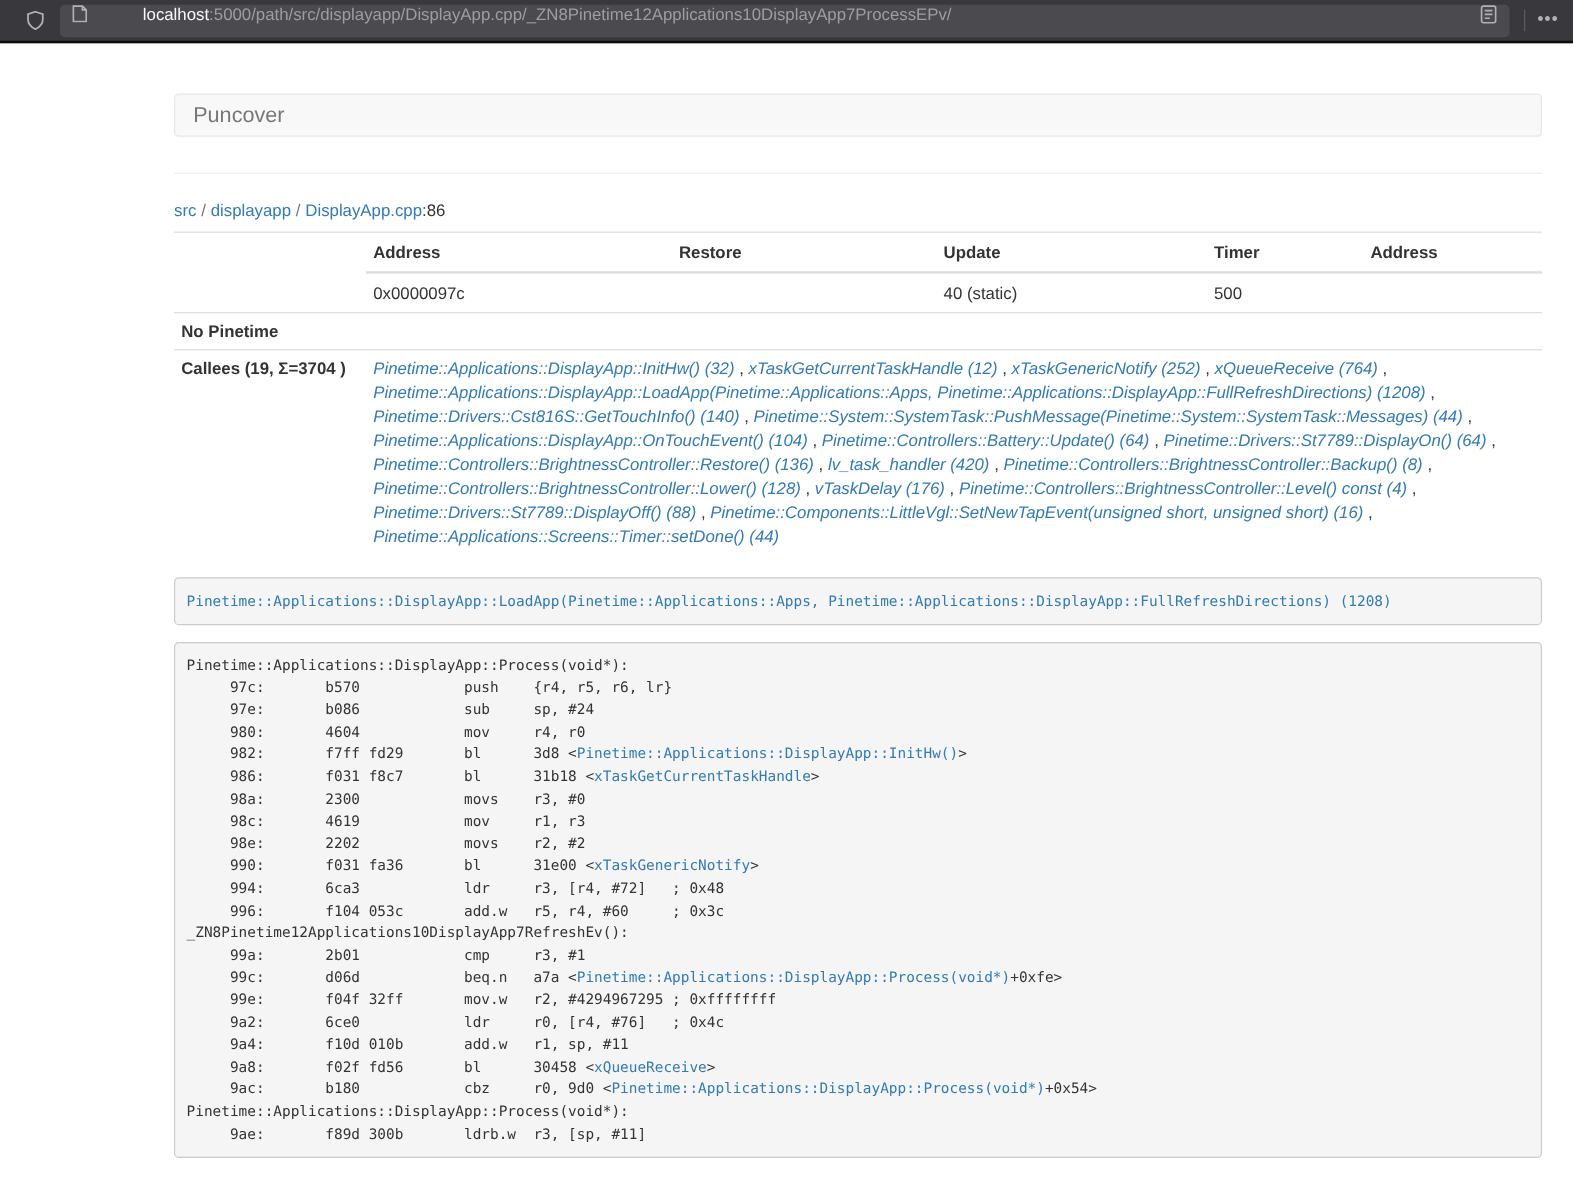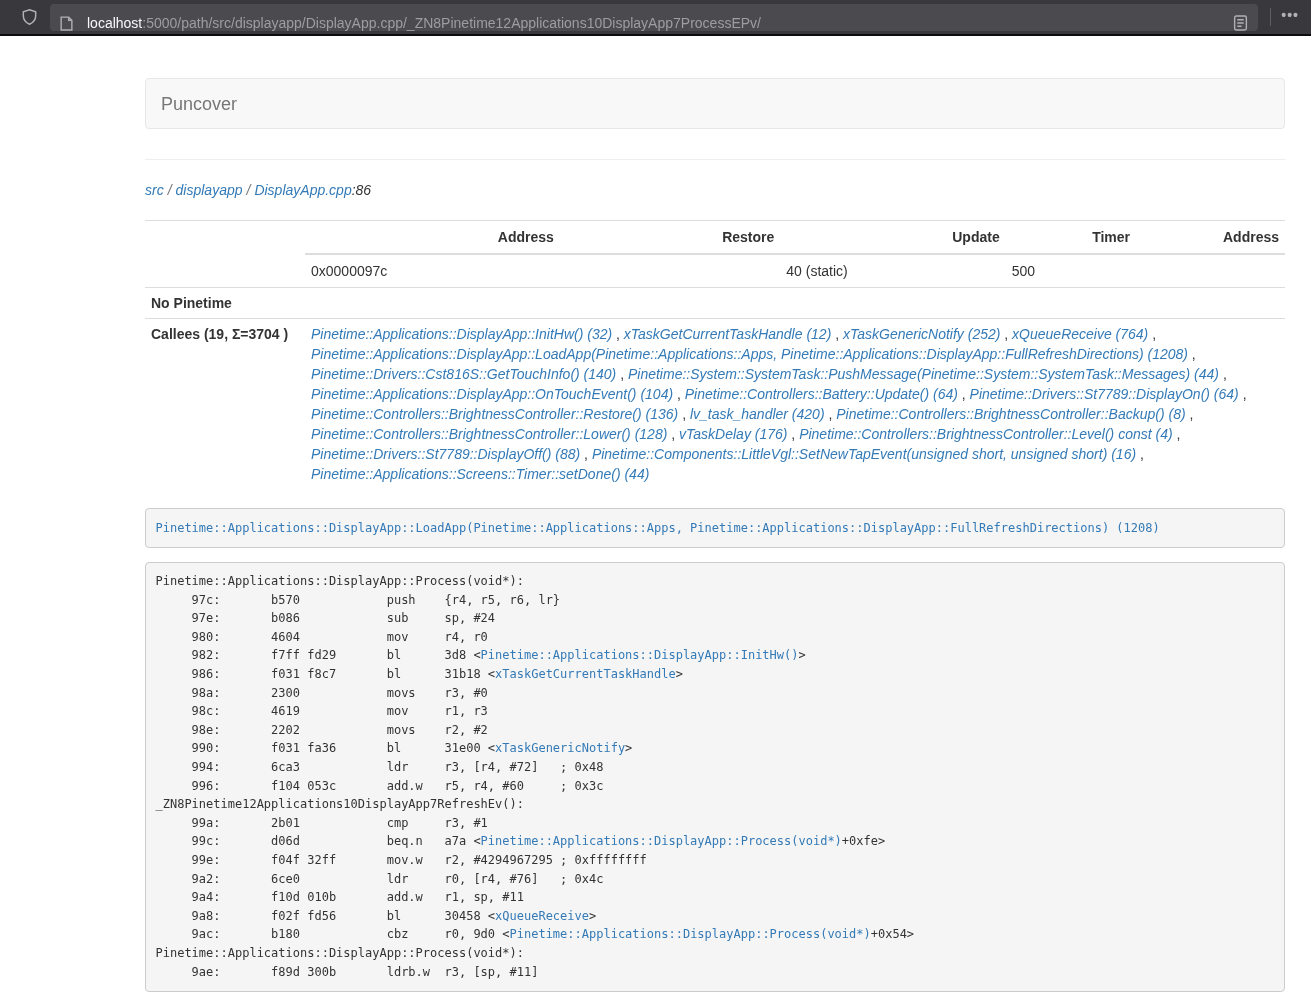--- a/index.html
+++ b/index.html
@@ -27,23 +27,24 @@
     border-radius: 3px;
     flex: 0 0 auto;
   }
   .urlbar {
     flex: 1 1 auto;
     height: 27px;
     margin-left: 6px;
     background: #4a4a4f;
     border-radius: 4px;
     display: flex;
-    align-items: flex-end;
+    align-items: flex-start;
     padding: 0 10px;
     min-width: 0;
+    gap: 32px;
   }
   .page-icon-wrap { flex: 0 0 auto; margin-right: 14px; display:flex; align-items:center; }
   .url-text {
     flex: 1 1 auto;
     font-size: 14px;
     white-space: nowrap;
     overflow: hidden;
     color: #9d9da2;
   }
   .url-host { color: #f9f9fa; }
@@ -67,42 +68,42 @@
   
   .container {
     width: 1140px;
     margin-left: 145px;
     padding-top: 42px;
   }
   .navbar {
     background: #f8f8f8;
     border: 1px solid #e7e7e7;
     border-radius: 4px;
-    height: 51px;
+    height: 36px;
     display: flex;
     align-items: center;
     padding: 0 15px;
   }
   .navbar .brand {
     font-size: 18px;
     color: #777;
     text-decoration: none;
     line-height: 20px;
   }
   hr.rule {
     border: 0;
     border-top: 1px solid #eee;
     margin: 30px 0 20px 0;
   }
   a.lnk, a.callee, a.bc-link, a.code-lnk {
     color: #337ab7;
     text-decoration: none;
     cursor: pointer;
   }
-  .breadcrumb-bar { line-height: 20px; margin-bottom: 20px; font-style: italic; }
+  .breadcrumb-bar { line-height: 20px; margin-bottom: 8px; }
   .bc-sep { color: #777; padding: 0 4px; }
   .bc-line { color: #333; }
 
   
   table.tbl {
     width: 100%;
     border-collapse: collapse;
     font-size: 14px;
     line-height: 20px;
   }
@@ -111,21 +112,21 @@
     border-top: 1px solid #ddd;
     text-align: left;
     vertical-align: top;
     padding: 5px 6px;
   }
   table.outer-tbl > tbody > tr > td.nopad { padding: 0; }
   th.row-label { width: 160px; font-weight: bold; white-space: nowrap; }
   .func-cell { display: flex; align-items: center; gap: 7px; }
   .cube-icon { display: inline-flex; flex: 0 0 auto; }
   table.inner-tbl th {
-    text-align: right;
+    text-align: left;
     font-weight: bold;
     padding: 6px 6px;
     border-bottom: 2px solid #ddd;
   }
   table.inner-tbl td {
     padding: 6px 6px;
     border-top: 1px solid #ddd;
   }
   .callees-cell a.callee { white-space: nowrap; font-style: italic; }
   .callee-sep { color: #333; }

